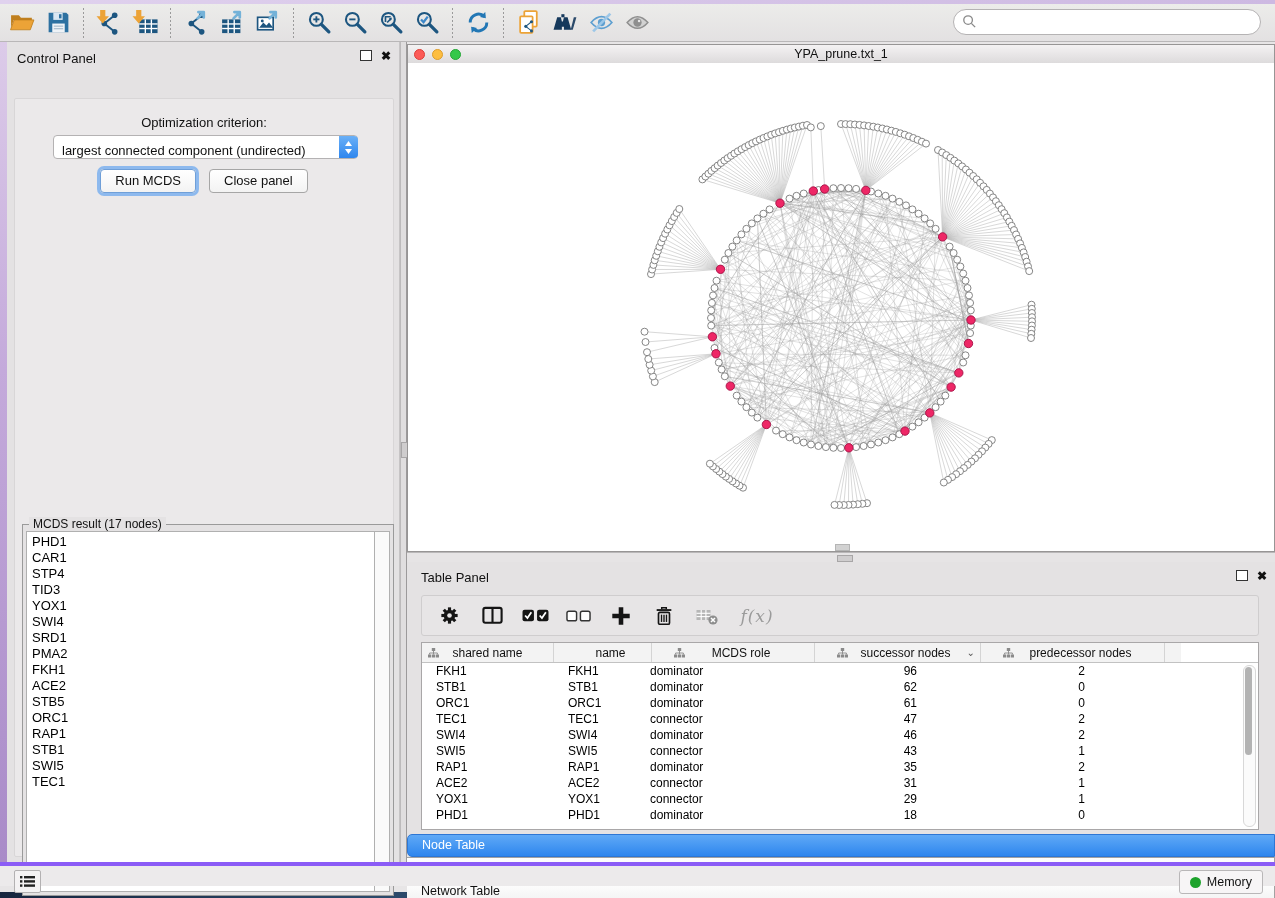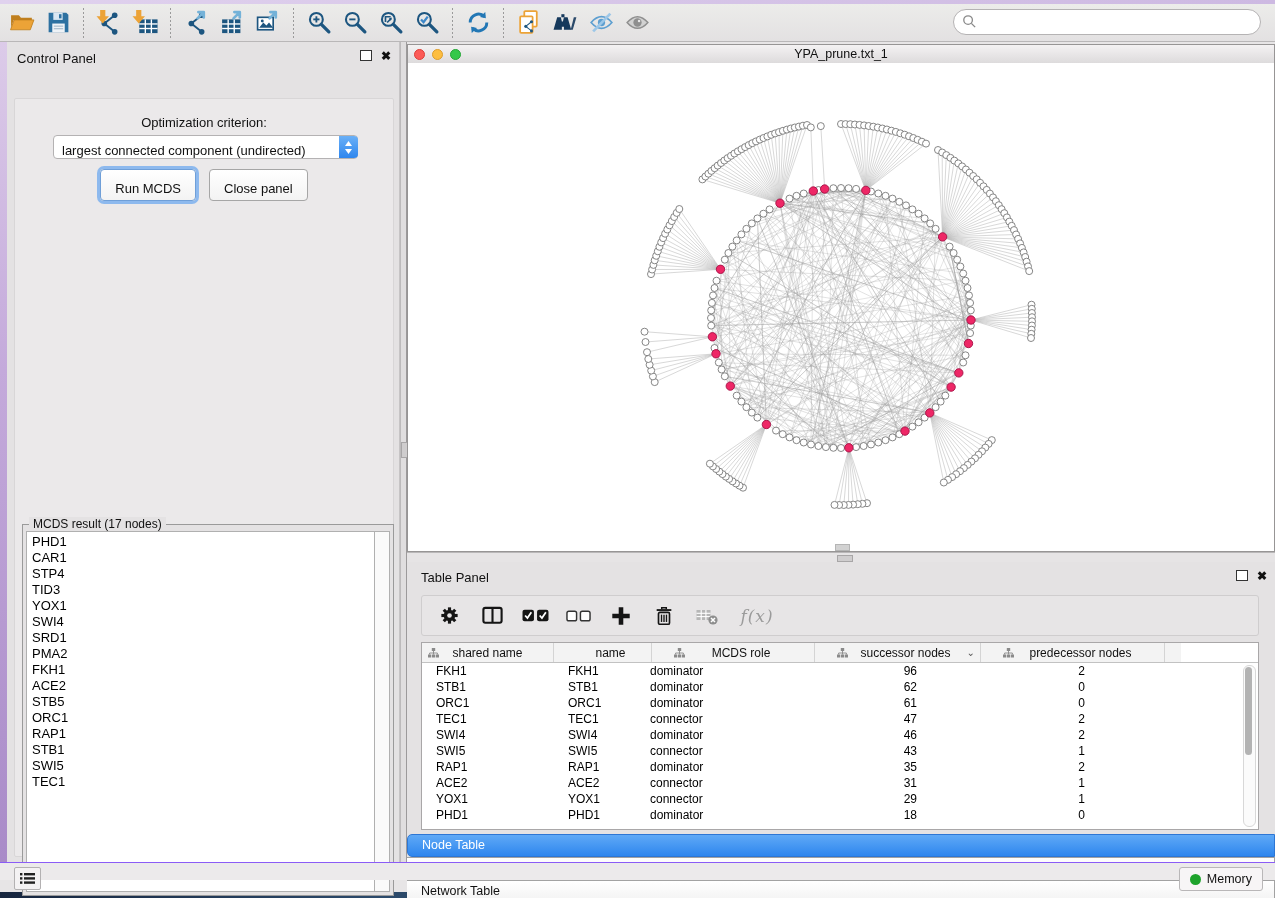--- a/index.html
+++ b/index.html
@@ -33,21 +33,21 @@
   .seg-tab:first-child{border-left:1px solid #a2a2a2;border-radius:5px 0 0 5px;}
   .seg-tab:last-child{border-radius:0 5px 5px 0;}
   .seg-tab.active{background:linear-gradient(#5fa9f6,#2e86ee);color:#fff;border-color:#2d76d4;}
   #cp-content{position:absolute;left:7px;top:56px;width:378px;height:757px;background:#ebe9ea;border:1px solid #d8d6d7;border-radius:2px;}
   #opt-label{position:absolute;left:0;top:16px;width:100%;text-align:center;font-size:13px;color:#111;}
   #opt-select{position:absolute;left:38px;top:36px;width:303px;height:22px;background:#fff;border:1px solid #b4b2b3;border-radius:4px;display:flex;align-items:flex-end;}
   #opt-select .val{flex:1;font-size:13px;color:#111;padding-left:8px;white-space:nowrap;}
   #opt-stepper{width:19px;height:22px;margin-right:-1px;background:linear-gradient(#6ab0f7,#2e86ee);border-radius:0 4px 4px 0;display:flex;flex-direction:column;align-items:center;justify-content:center;gap:1px;}
   #opt-stepper svg{display:block;}
   #cp-buttons{position:absolute;left:0;top:70px;width:100%;display:flex;justify-content:center;gap:13px;}
-  .cp-btn{font-size:13px;color:#111;background:linear-gradient(#ffffff,#f3f3f3);border:1px solid #a6a6a6;border-radius:4px;padding:11px 14px 4px;line-height:15px;}
+  .cp-btn{font-size:13px;color:#111;background:linear-gradient(#ffffff,#f3f3f3);border:1px solid #a6a6a6;border-radius:4px;padding:3px 14px 4px;line-height:15px;}
   .cp-btn.focused{box-shadow:0 0 0 3px rgba(90,160,240,.65);border-color:#6f9fd8;}
   #mcds-result{position:absolute;left:7px;top:425px;width:370px;height:370px;border:1px solid #9a9a9a;background:#e4e2e3;}
   #mcds-result-title{position:absolute;left:6px;top:-8px;background:#e4e2e3;padding:0 4px;font-size:12px;color:#111;}
   #mcds-list{position:absolute;left:3px;top:6px;right:17px;bottom:3px;background:#fff;border:1px solid #b0b0b0;border-right:none;overflow:hidden;padding:2px 0 0 5px;}
   #mcds-scroll{position:absolute;top:6px;right:3px;bottom:3px;width:14px;background:#fafafa;border:1px solid #b0b0b0;}
   .mcds-item{font-size:13px;line-height:16px;color:#000;}
   
   #v-splitter{left:400px;top:42px;width:7px;height:820px;background:#e0dedf;border-left:1px solid #bcbabb;border-right:1px solid #9c9a9b;box-sizing:border-box;}
   .grab{position:absolute;background:#cfcdce;border:1px solid #a8a6a7;}
   #v-grab{left:0px;top:400px;width:5px;height:14px;}
@@ -77,21 +77,21 @@
   .th .sort-chevron{position:absolute;right:5px;top:4px;font-size:10px;color:#555;}
   .th-filler{flex:1;background:#fff;border-right:none;}
   .tr{display:flex;height:16px;align-items:center;}
   .td{box-sizing:border-box;font-size:12px;color:#000;white-space:nowrap;overflow:hidden;}
   .td.left{padding-left:14px;text-align:left;}
   .td.right{padding-right:16px;text-align:right;}
   #tp-vscroll{position:absolute;right:2px;top:22px;width:11px;height:160px;background:#fbfbfb;border:1px solid #d8d8d8;border-radius:6px;}
   #tp-vthumb{position:absolute;left:1px;top:1px;width:7px;height:88px;background:#b3b3b3;border-radius:4px;}
   #tp-tabs{position:absolute;left:0;top:272px;width:100%;display:flex;justify-content:center;flex-direction:column;}
   
-  #status-bar{left:0;top:862px;width:1275px;height:18px;background:#eceaeb;border-top:1px solid #8b5cf6;box-sizing:border-box;}
+  #status-bar{left:0;top:862px;width:1275px;height:24px;background:#eceaeb;border-top:4px solid #8b5cf6;box-sizing:border-box;}
   #list-btn{position:absolute;left:14px;top:4px;width:25px;height:21px;background:#f4f2f3;border:1px solid #b3b1b2;border-radius:2px;display:flex;align-items:center;justify-content:center;}
   #memory-btn{position:absolute;right:12px;top:4px;height:22px;background:#f7f5f6;border:1px solid #b9b7b8;border-radius:3px;display:flex;align-items:center;gap:6px;padding:0 10px;}
   #memory-dot{width:11px;height:11px;border-radius:50%;background:#1ea32c;}
   #memory-label{font-size:12.5px;color:#111;}
 </style>
 </head>
 <body>
 
 <div class="abs" id="top-strip"></div>
 <div class="abs" id="left-strip"></div>

